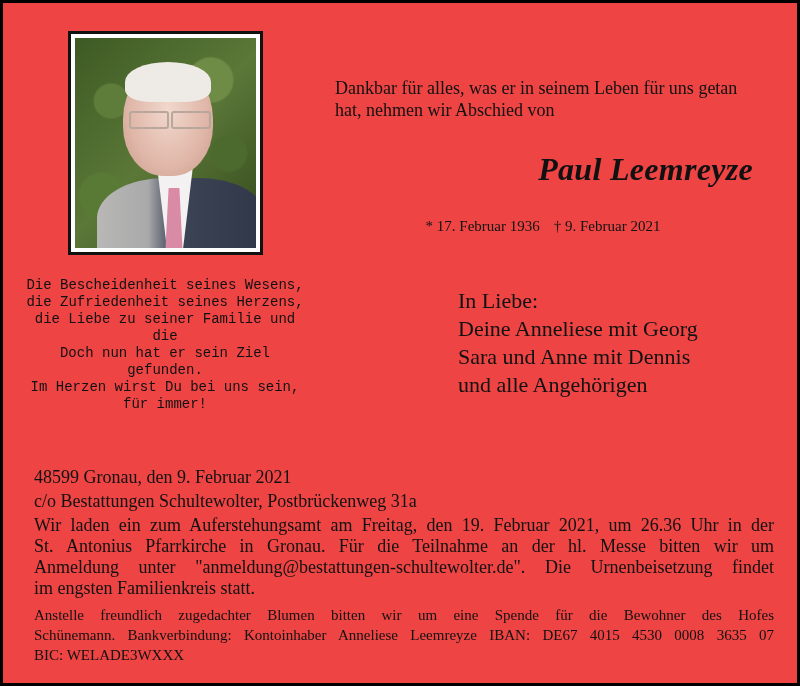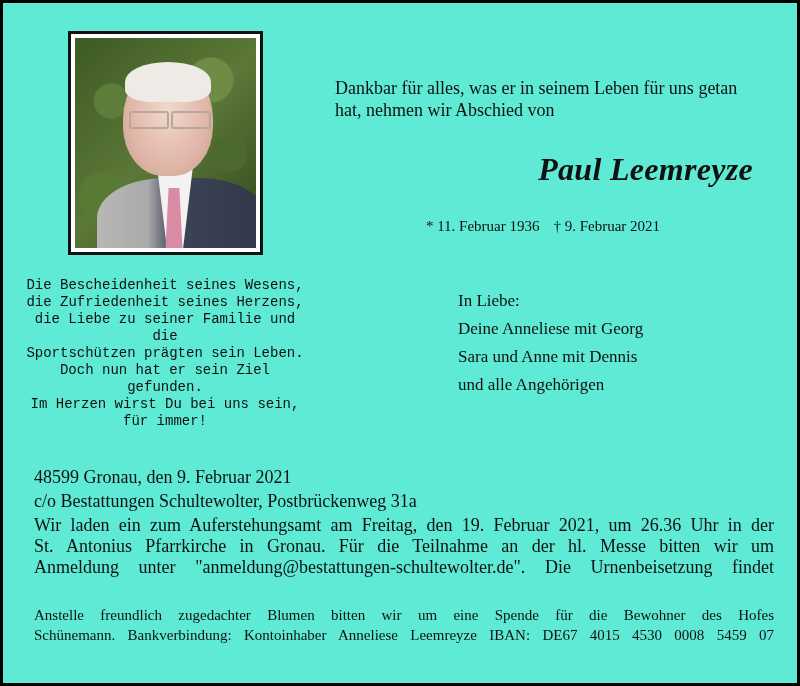--- a/index.html
+++ b/index.html
@@ -1,37 +1,37 @@
 <!DOCTYPE html>
 <html><head>
 <meta charset="utf-8">
 <style>
   html, body { margin:0; padding:0; background:#fff; }
   body { width:800px; height:686px; position:relative; overflow:hidden; font-family:"Liberation Serif", "DejaVu Serif", serif; color:#111; }
-  .frame { position:absolute; left:0; top:0; width:794px; height:680px; border:3px solid #000; border-bottom-width:3px; background:#5eead4; }
+  .frame { position:absolute; left:0; top:0; width:794px; height:680px; border:3px solid #000; border-bottom-width:3px; background:#ef4444; }
   .photo-frame { position:absolute; left:65px; top:28px; width:189px; height:218px; border:3px solid #111; background:#fff; }
   .photo { position:absolute; left:4px; top:4px; right:4px; bottom:4px; overflow:hidden;
     background: radial-gradient(circle at 20% 30%, #5f7d3a 0 8%, transparent 9%),
                 radial-gradient(circle at 75% 20%, #6e8c45 0 10%, transparent 11%),
                 radial-gradient(circle at 85% 55%, #4c6a2d 0 9%, transparent 10%),
                 radial-gradient(circle at 15% 75%, #587a34 0 10%, transparent 11%),
                 linear-gradient(135deg, #3e5a24, #5b7838 50%, #33481c); }
   .photo .head { position:absolute; left:48px; top:28px; width:90px; height:110px; border-radius:48% 48% 45% 45%; background:radial-gradient(ellipse at 50% 40%, #f1d8cd 0%, #e0b7a8 60%, #c89a8c 100%); }
   .photo .hair { position:absolute; left:50px; top:24px; width:86px; height:40px; border-radius:50% 50% 30% 30%; background:#eeeae6; }
   .photo .glasses { position:absolute; left:50px; top:73px; width:90px; height:16px; }
   .photo .glasses span { position:absolute; top:0; width:36px; height:14px; border:2px solid #b9a79c; border-radius:3px; }
   .photo .suit { position:absolute; left:22px; top:140px; width:170px; height:100px; background:linear-gradient(90deg,#b9b8b6 0%, #a9a9aa 30%, #3c4456 45%, #2f3748 100%); border-radius:40% 40% 0 0; }
   .photo .shirt { position:absolute; left:82px; top:128px; width:36px; height:90px; background:#f4f1f2; clip-path:polygon(0 0,100% 0,70% 100%,30% 100%); }
   .photo .tie { position:absolute; left:90px; top:150px; width:18px; height:70px; background:#d98aa5; clip-path:polygon(20% 0,80% 0,100% 100%,0 100%); }
   .intro { position:absolute; left:332px; top:74px; width:450px; font-size:18px; line-height:22px; }
   .name { position:absolute; left:330px; top:148px; width:420px; text-align:right; font-size:32px; font-weight:bold; font-style:italic; letter-spacing:0.3px; }
   .dates { position:absolute; left:330px; top:215px; width:420px; text-align:center; font-size:15px; }
   .dates span + span { margin-left:14px;margin-top:43px; }
   .poem { position:absolute; left:22px; top:274px; width:280px; text-align:center; font-size:14px; line-height:17px;font-family:Liberation Mono, monospace; }
-  .family { position:absolute; left:455px; top:284px; font-size:17px; line-height:28px; }
+  .family { position:absolute; left:455px; top:284px; font-size:22px; line-height:28px; }
   .address { position:absolute; left:31px; top:454px; font-size:18px; line-height:24px;margin-top:8px; }
   .service { position:absolute; left:31px; top:512px; width:740px; font-size:18px; line-height:21px; text-align:justify; }
   .donation { position:absolute; left:31px; top:602px; width:740px; font-size:15px; line-height:20px; text-align:justify; }
   .line { display:block; }
   .just { display:block; text-align:justify; text-align-last:justify; }
 </style>
 </head>
 <body>
 
 <div class="frame">
@@ -51,28 +51,27 @@
   </div>
 
   <div class="intro">
     <span class="line">Dankbar für alles, was er in seinem Leben für uns getan</span>
     <span class="line">hat, nehmen wir Abschied von</span>
   </div>
 
   <div class="name">Paul Leemreyze</div>
 
   <div class="dates">
-    <span>* 11. Februar 1936</span><span>† 9. Februar 2021</span>
+    <span>* 17. Februar 1936</span><span>† 9. Februar 2021</span>
   </div>
 
   <div class="poem">
     <span class="line">Die Bescheidenheit seines Wesens,</span>
     <span class="line">die Zufriedenheit seines Herzens,</span>
     <span class="line">die Liebe zu seiner Familie und die</span>
-    <span class="line">Sportschützen prägten sein Leben.</span>
     <span class="line">Doch nun hat er sein Ziel gefunden.</span>
     <span class="line">Im Herzen wirst Du bei uns sein,</span>
     <span class="line">für immer!</span>
   </div>
 
   <div class="family">
     <span class="line">In Liebe:</span>
     <span class="line">Deine Anneliese mit Georg</span>
     <span class="line">Sara und Anne mit Dennis</span>
     <span class="line">und alle Angehörigen</span>
@@ -80,20 +79,22 @@
 
   <div class="address">
     <span class="line">48599 Gronau, den 9. Februar 2021</span>
     <span class="line">c/o Bestattungen Schultewolter, Postbrückenweg 31a</span>
   </div>
 
   <div class="service">
     <span class="just">Wir laden ein zum Auferstehungsamt am Freitag, den 19. Februar 2021, um 26.36 Uhr in der</span>
     <span class="just">St. Antonius Pfarrkirche in Gronau. Für die Teilnahme an der hl. Messe bitten wir um</span>
     <span class="just">Anmeldung unter "anmeldung@bestattungen-schultewolter.de". Die Urnenbeisetzung findet</span>
+    <span class="line">im engsten Familienkreis statt.</span>
   </div>
 
   <div class="donation">
     <span class="just">Anstelle freundlich zugedachter Blumen bitten wir um eine Spende für die Bewohner des Hofes</span>
-    <span class="just">Schünemann. Bankverbindung: Kontoinhaber Anneliese Leemreyze IBAN: DE67 4015 4530 0008 5459 07</span>
+    <span class="just">Schünemann. Bankverbindung: Kontoinhaber Anneliese Leemreyze IBAN: DE67 4015 4530 0008 3635 07</span>
+    <span class="line">BIC: WELADE3WXXX</span>
   </div>
 
 </div>
 
 </body></html>

